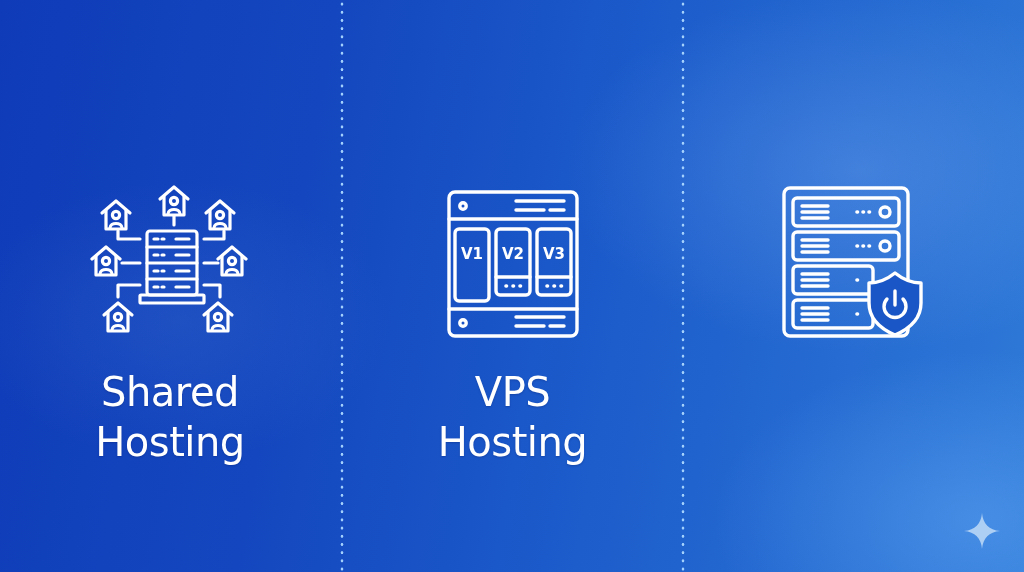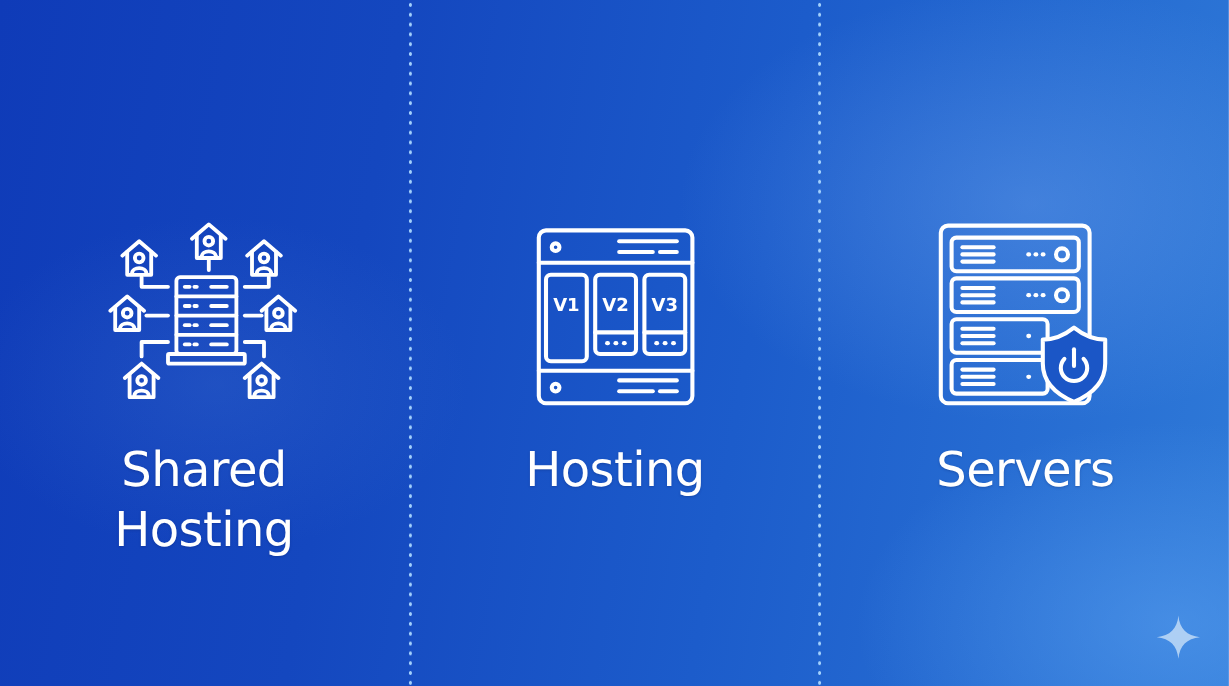--- a/index.html
+++ b/index.html
@@ -120,20 +120,21 @@
           <line x1="115" y1="97" x2="115.5" y2="97"></line>
       </g>
       <g fill="#fff" stroke="none" font-family="DejaVu Sans, sans-serif" font-size="15" font-weight="bold" text-anchor="middle">
         <text x="26" y="70">V1</text>
         <text x="67" y="70">V2</text>
         <text x="108" y="70">V3</text>
       </g>
     </svg>
   </div>
   <div class="title">
+    <span>VPS</span>
     <span>Hosting</span>
   </div>
 </div>
 
 <div class="panel" style="left:685px; width:339px;">
   <div class="icon-wrap" style="left:96px; top:162px;">
     <svg width="150" height="156" viewBox="0 0 150 156" fill="none" stroke="#fff" stroke-width="3.4" stroke-linecap="round" stroke-linejoin="round">
       <rect x="3" y="3" width="124" height="148" rx="6"></rect>
 
       <rect x="12" y="13" width="106" height="28" rx="4"></rect>
@@ -166,21 +167,20 @@
       </g>
       <circle cx="104" cy="27" r="5"></circle>
       <circle cx="104" cy="61" r="5"></circle>
 
       <path d="M114 88 C104 96 96 98 88 98 V118 C88 134 100 144 114 150 C128 144 140 134 140 118 V98 C132 98 124 96 114 88 Z" fill="#1b56c6"></path>
       <path d="M106 114 A11 11 0 1 0 122 114"></path>
       <line x1="114" y1="106" x2="114" y2="120"></line>
     </svg>
   </div>
   <div class="title">
-    <span>Servers</span>
   </div>
 </div>
 
 <div class="sparkle">
   <svg width="40" height="40" viewBox="0 0 40 40">
     <path d="M20 2 C21 13 27 19 38 20 C27 21 21 27 20 38 C19 27 13 21 2 20 C13 19 19 13 20 2 Z" fill="#b9d6f5" opacity="0.9"></path>
   </svg>
 </div>
 
 </body></html>

